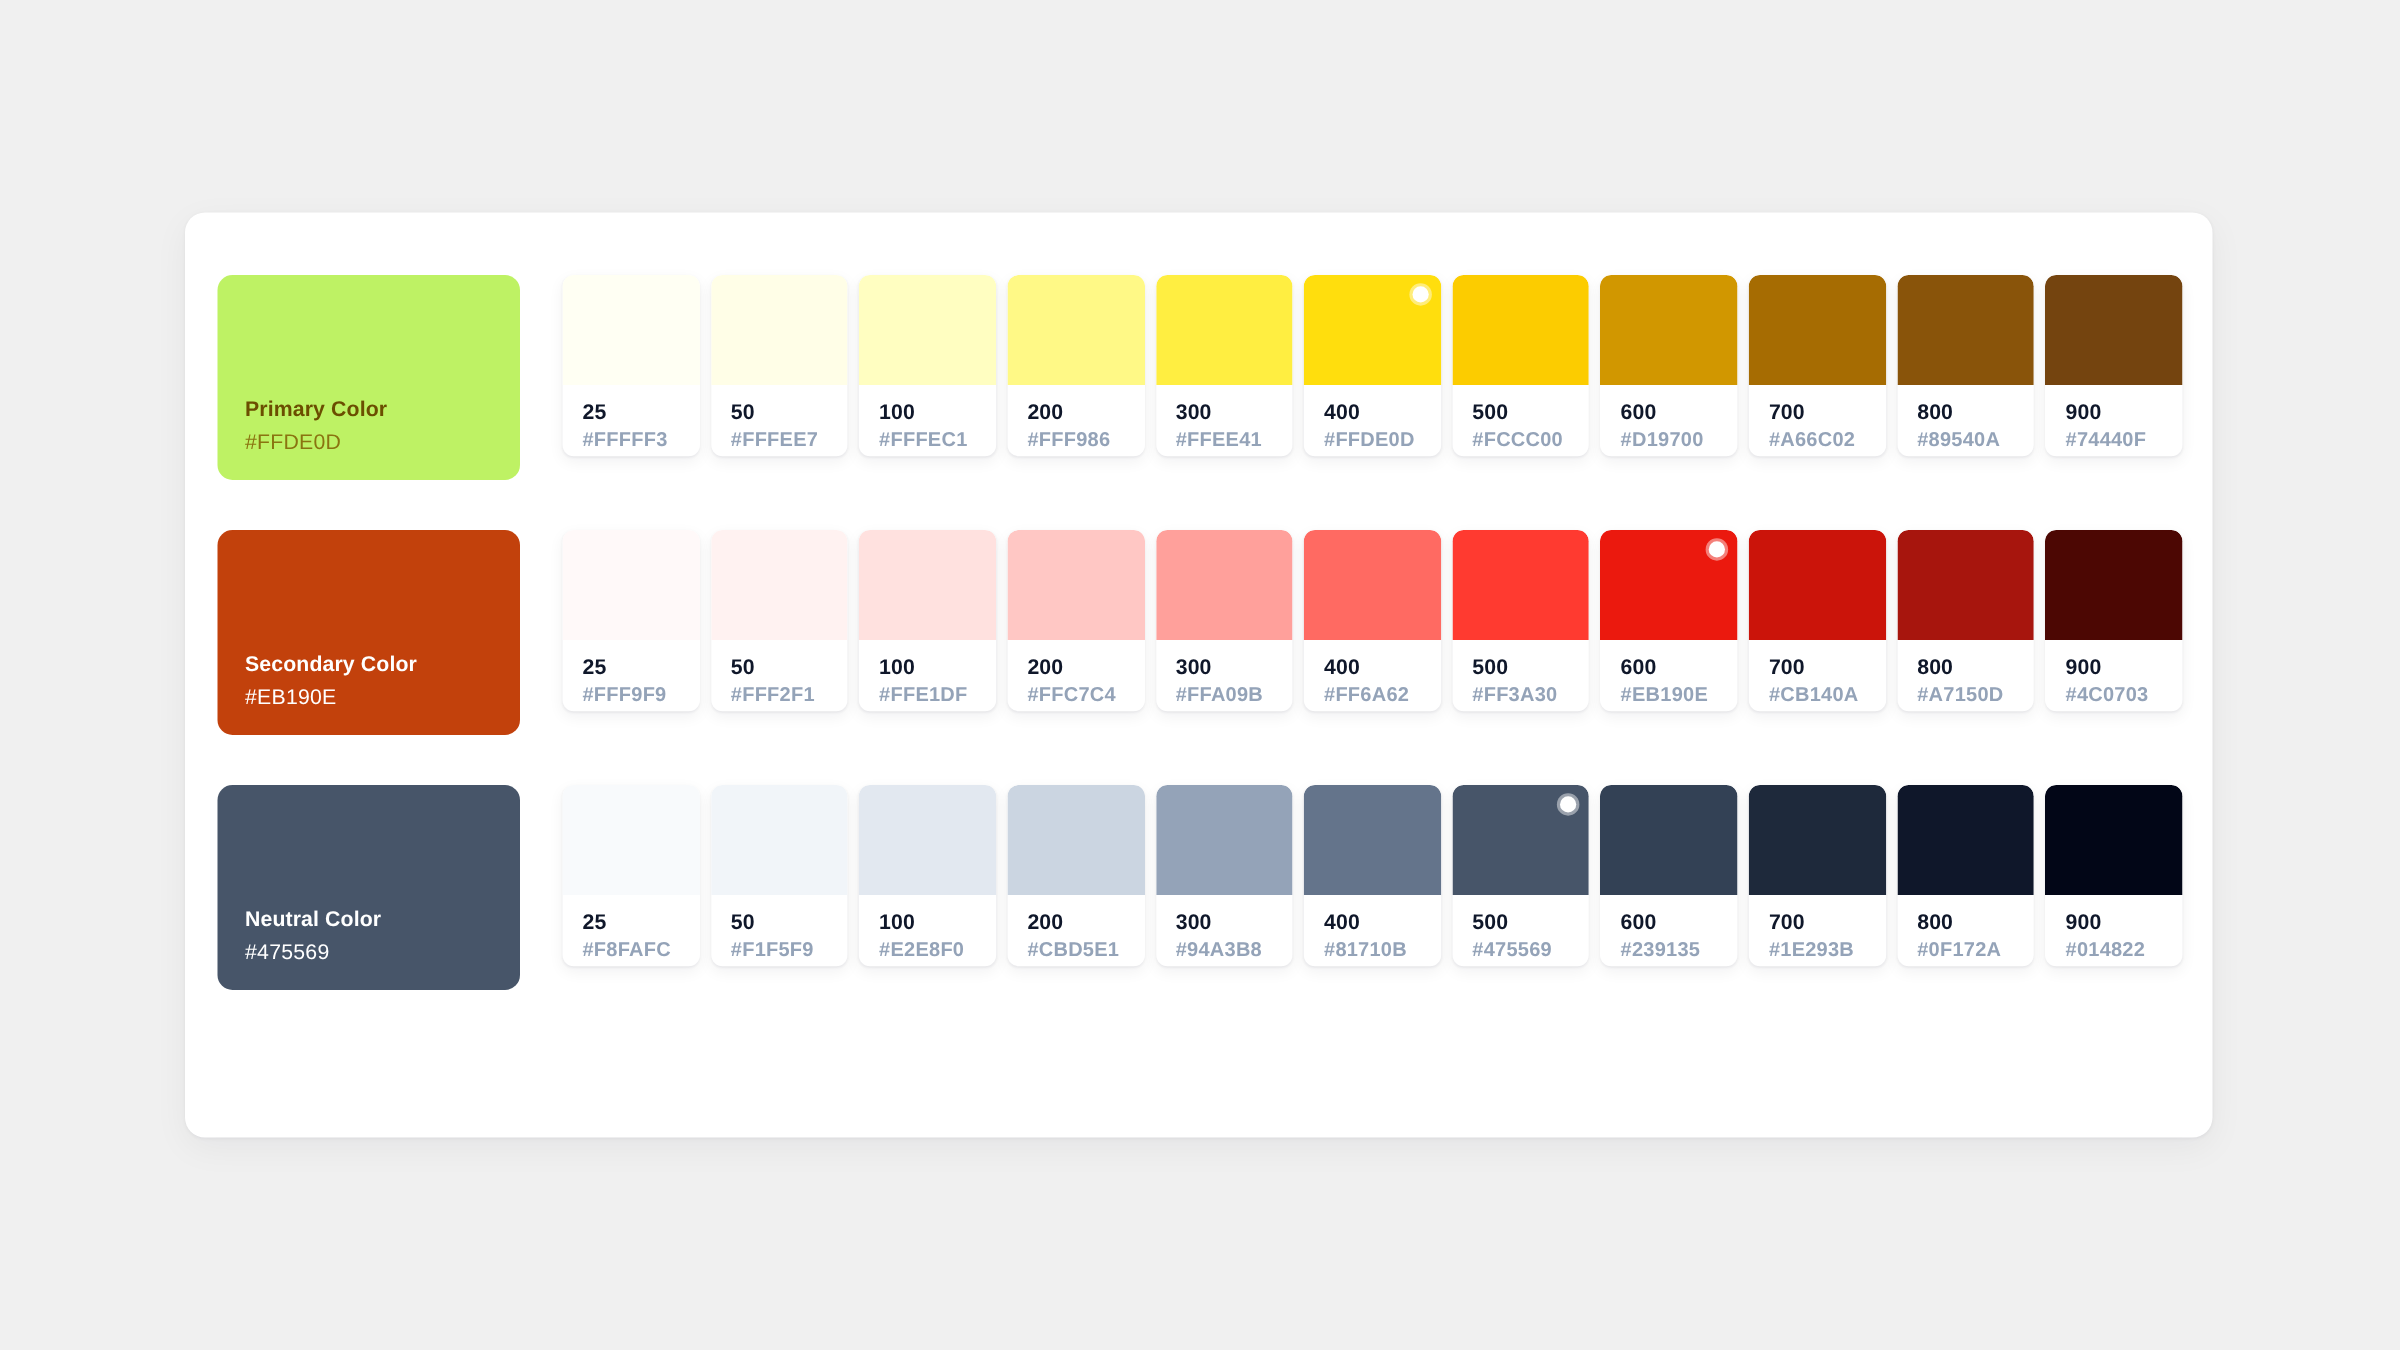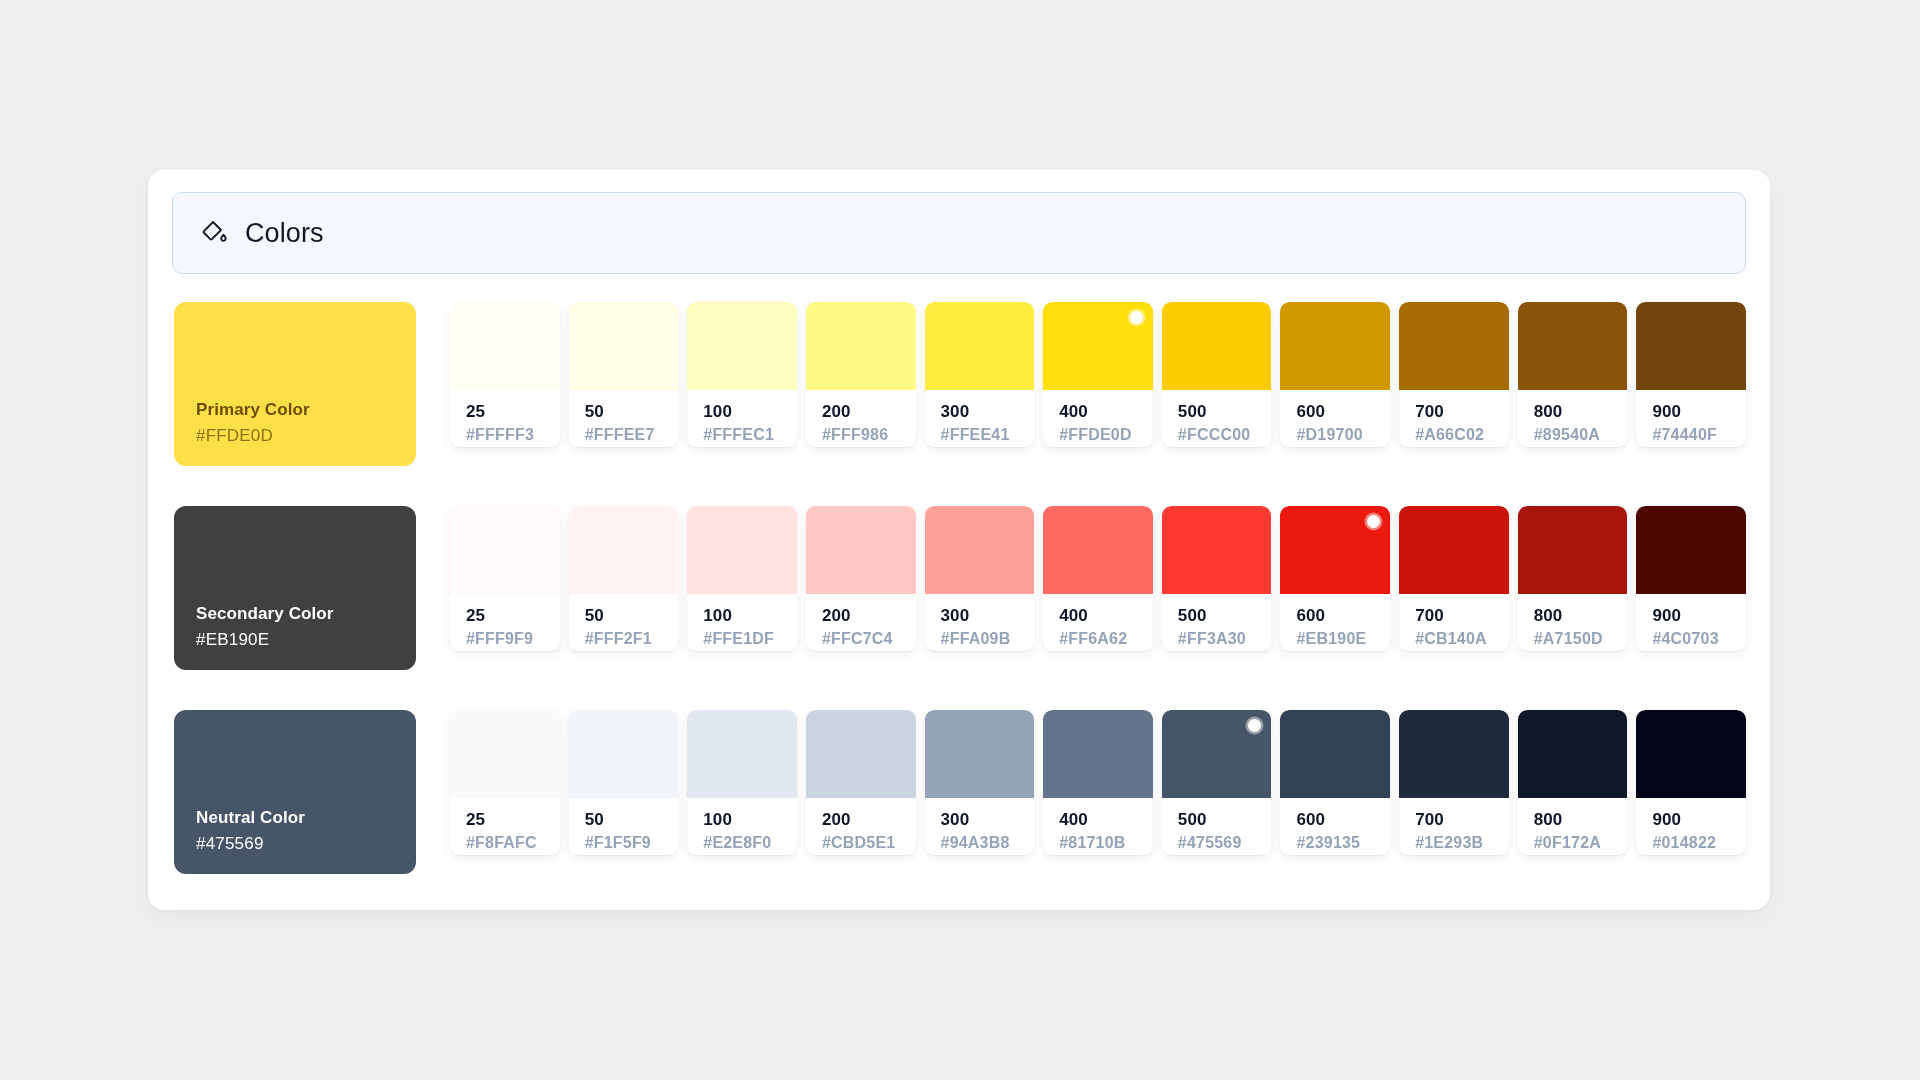--- a/index.html
+++ b/index.html
@@ -150,33 +150,24 @@
     color: #94A3B8;
     line-height: 1.5;
     letter-spacing: .2px;
   }
 </style>
 </head>
 <body>
 
 <div class="page">
 
-  <div class="header">
-    <span class="header-icon">
-      <svg width="28" height="28" viewBox="0 0 24 24" fill="none" stroke="currentColor" stroke-width="1.6" stroke-linecap="round" stroke-linejoin="round">
-        <path d="M11.2 2.6 L3.4 10.4 a1 1 0 0 0 0 1.4 L8.8 17.2 a1 1 0 0 0 1.4 0 L18 9.4 z"></path>
-        <path d="M20.1 13.4 c0 0 1.9 2.1 1.9 3.4 a1.9 1.9 0 1 1 -3.8 0 c0 -1.3 1.9 -3.4 1.9 -3.4 z"></path>
-      </svg>
-    </span>
-    <span class="header-title">Colors</span>
-  </div>
 
   <div class="rows">
       <div class="row">
-        <div class="big-card" style="background: #fde047;">
+        <div class="big-card" style="background: #bef264;">
           <div class="big-name" style="color: rgb(107, 78, 0);">Primary Color</div>
           <div class="big-hex" style="color: rgb(138, 116, 16);">#FFDE0D</div>
         </div>
         <div class="swatches">
           <div class="swatch">
             <div class="swatch-color" style="background: rgb(255, 255, 243);"></div>
             <div class="swatch-meta">
               <div class="swatch-level">25</div>
               <div class="swatch-hex">#FFFFF3</div>
             </div>
@@ -249,21 +240,21 @@
           <div class="swatch">
             <div class="swatch-color" style="background: rgb(116, 68, 15);"></div>
             <div class="swatch-meta">
               <div class="swatch-level">900</div>
               <div class="swatch-hex">#74440F</div>
             </div>
           </div>
         </div>
       </div>
       <div class="row">
-        <div class="big-card" style="background: #404040;">
+        <div class="big-card" style="background: #c2410c;">
           <div class="big-name" style="color: rgb(255, 255, 255);">Secondary Color</div>
           <div class="big-hex" style="color: rgb(255, 255, 255);">#EB190E</div>
         </div>
         <div class="swatches">
           <div class="swatch">
             <div class="swatch-color" style="background: rgb(255, 249, 249);"></div>
             <div class="swatch-meta">
               <div class="swatch-level">25</div>
               <div class="swatch-hex">#FFF9F9</div>
             </div>

